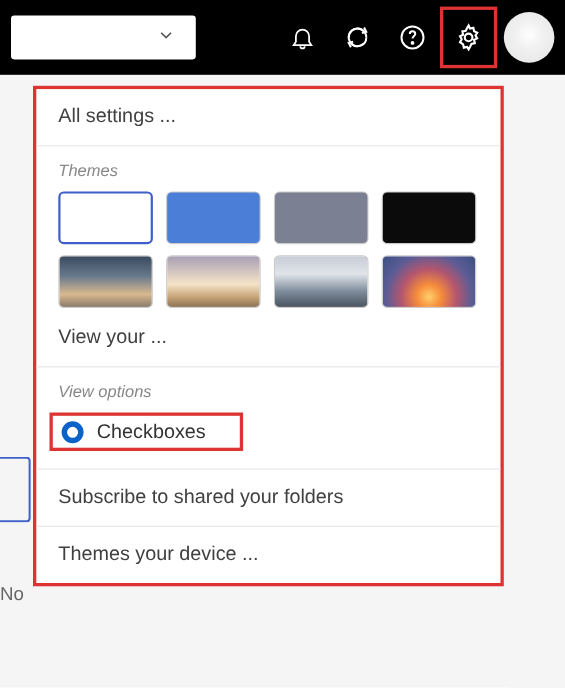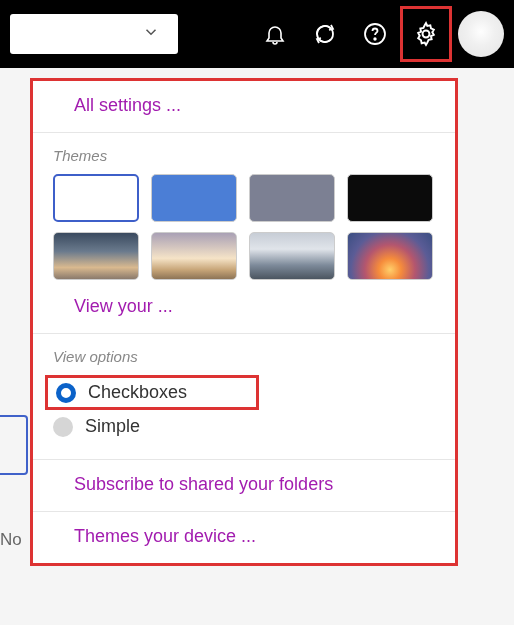--- a/index.html
+++ b/index.html
@@ -65,22 +65,21 @@
       display: flex;
       flex-direction: column;
     }
     .section {
       padding: 14px 20px 16px 20px;
       border-bottom: 1px solid #e6e6e6;
     }
     .section:last-child { border-bottom: none; }
     .section-link {
       font-size: 18px;
-      color: #a21caf;
-      margin-left: 21px;
+      color: #404040;
     }
     .muted-label {
       font-size: 15px;
       color: #888;
       margin-bottom: 10px;
       font-style: italic;
     }
     .themes-grid {
       display: grid;
       grid-template-columns: repeat(4, 1fr);
@@ -119,21 +118,21 @@
       border: 5px solid #0b62c9;
       background: #fff;
     }
     .radio-unselected {
       background: #d6d6d6;
     }
     .highlight-checkboxes {
       border: 3px solid #d33;
       padding: 4px 8px;
       margin-left: -8px;
-      width: 214px;
+      width: 176px;
     }
     .bg-fragment {
       position: absolute;
       left: 0;
       color: #666;
       font-size: 17px;
     }
     .frag1 { top: 415px; width: 28px; height: 60px; border: 2px solid #3f61c9; border-left: none; border-radius: 0 4px 4px 0; }
     .frag2 { top: 530px; }
   </style>
@@ -204,24 +203,20 @@
     </div>
     <span class="section-link">View your ...</span>
   </div>
 
   <div class="section">
     <div class="muted-label">View options</div>
     <div class="radio-row highlight-checkboxes">
       <div class="radio radio-selected"></div>
       <span>Checkboxes</span>
     </div>
-    <div class="radio-row">
-      <div class="radio radio-unselected"></div>
-      <span>Simple</span>
-    </div>
   </div>
 
   <div class="section">
     <span class="section-link">Subscribe to shared your folders</span>
   </div>
 
   <div class="section">
     <span class="section-link">Themes your device ...</span>
   </div>
 

